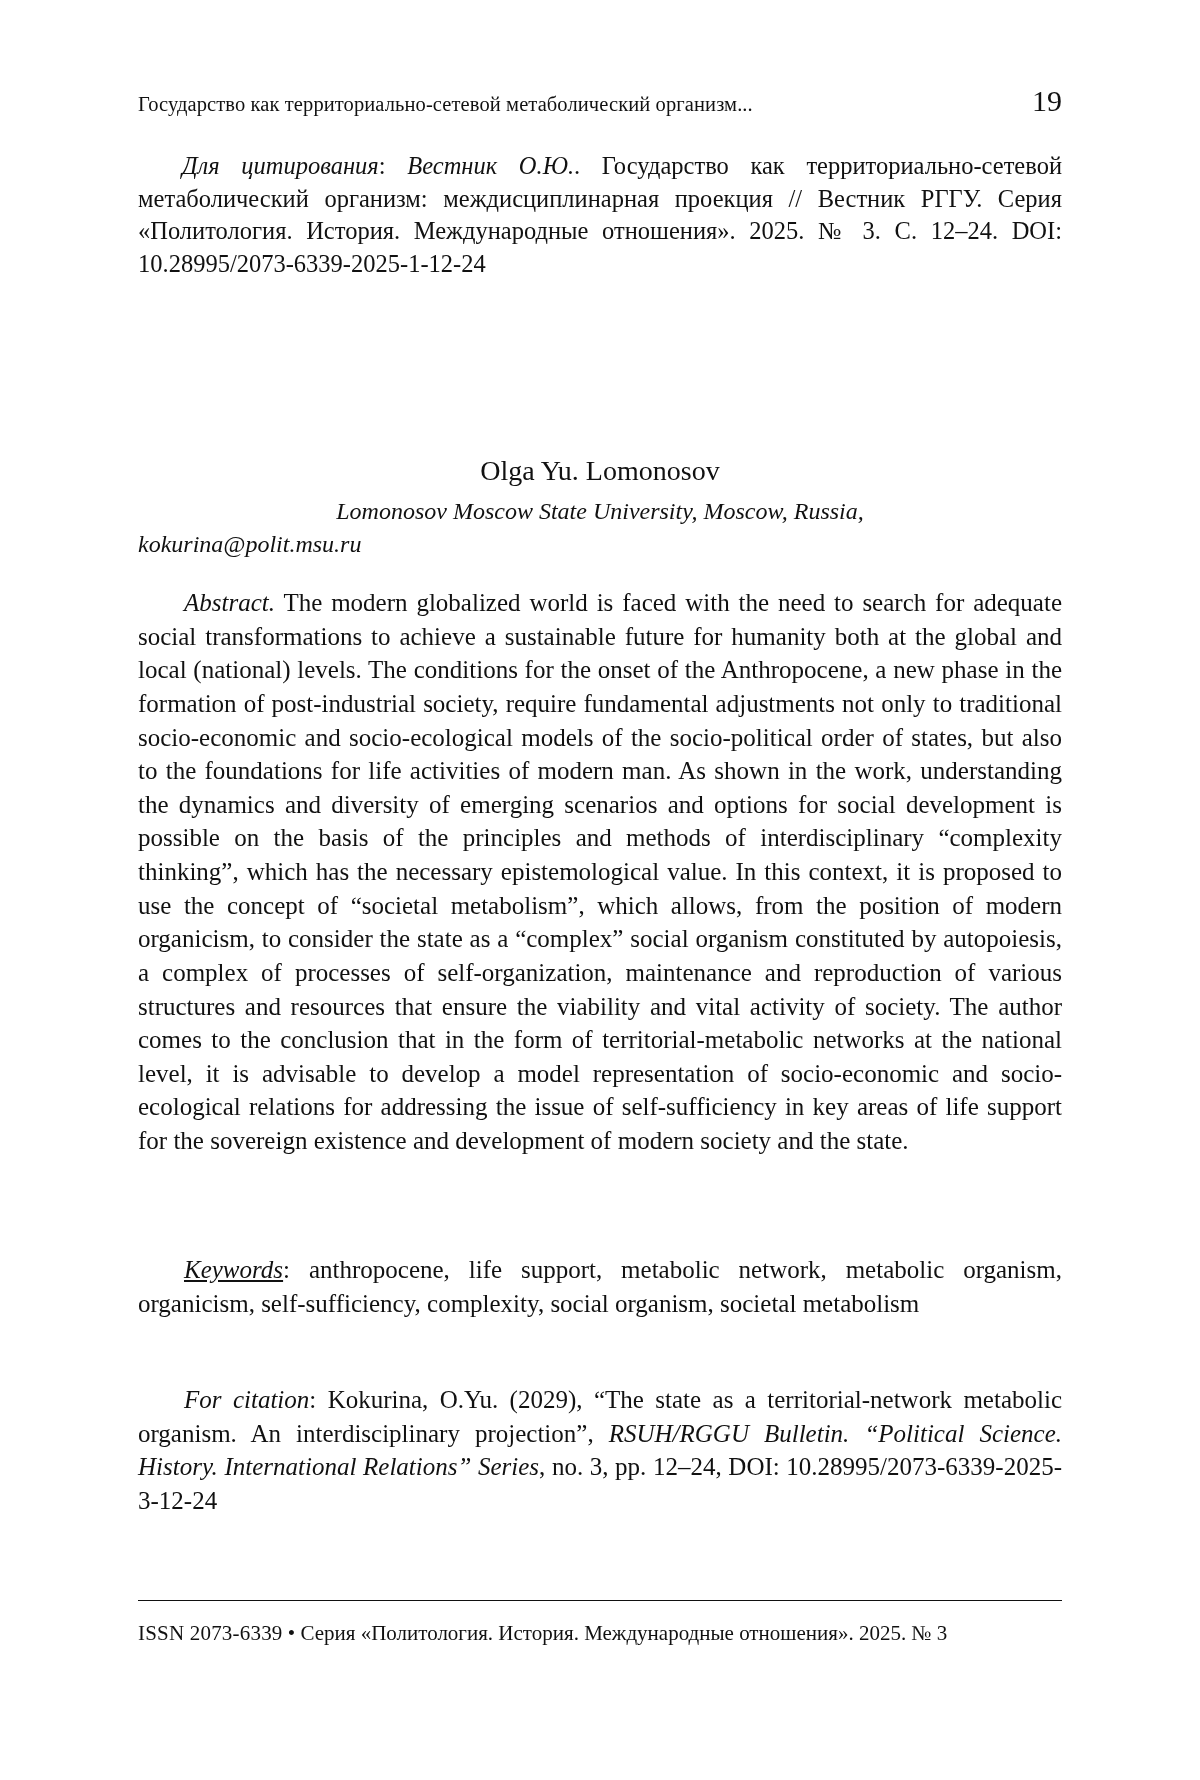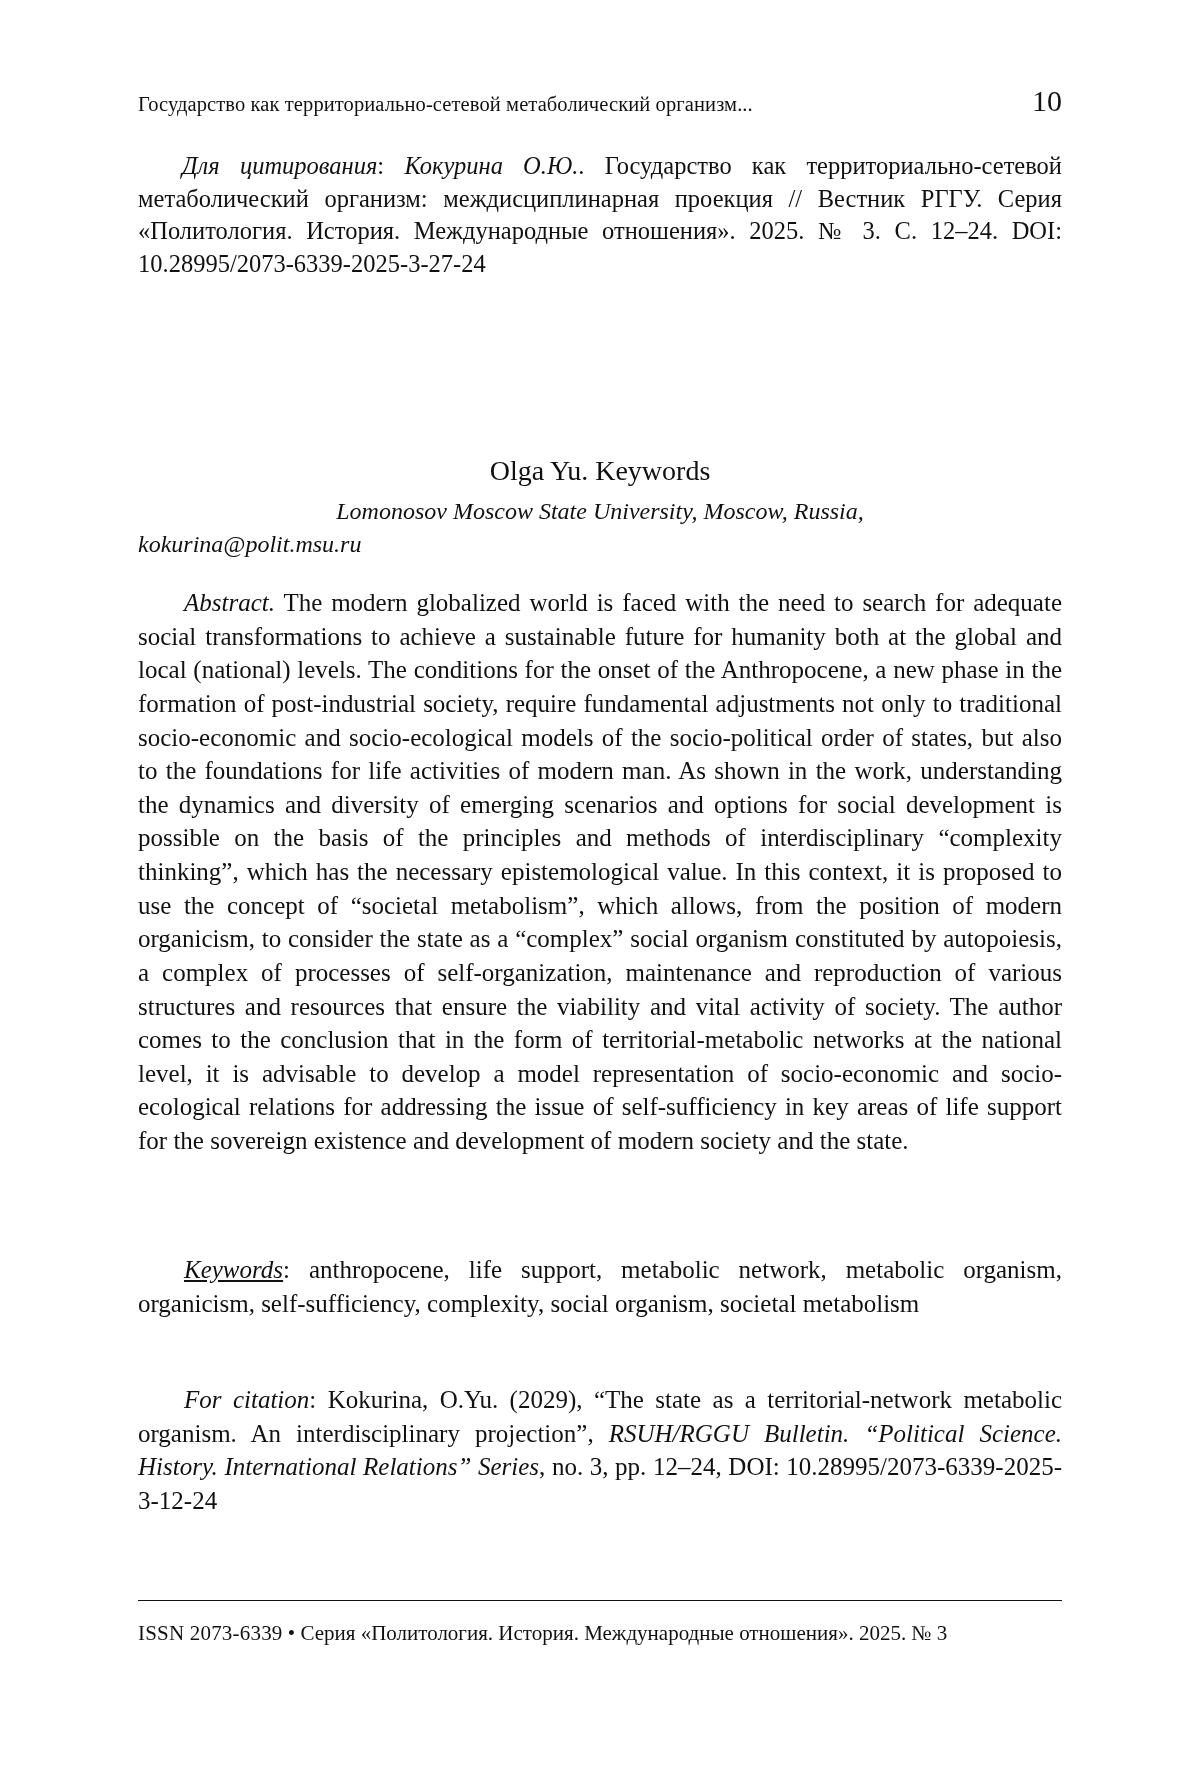--- a/index.html
+++ b/index.html
@@ -155,27 +155,27 @@
   }
   .footer .f-issn { letter-spacing: 0.2px; }
 </style>
 </head>
 <body>
 
 <div class="page">
 
   <div class="running-head">
     <div class="rh-text">Государство как территориально-сетевой метаболический организм...</div>
-    <div class="rh-page">10</div>
+    <div class="rh-page">19</div>
   </div>
 
-  <div class="cite-ru"><span class="it">Для цитирования</span><span>: </span><span class="it">Кокурина О.Ю.</span><span>. Государство как территориально-сетевой метаболический организм: междисциплинарная проекция // Вестник РГГУ. Серия «Политология. История. Международные отношения». 2025. № 3. С. 12–24. DOI: 10.28995/2073-6339-2025-3-27-24</span></div>
+  <div class="cite-ru"><span class="it">Для цитирования</span><span>: </span><span class="it">Вестник О.Ю.</span><span>. Государство как территориально-сетевой метаболический организм: междисциплинарная проекция // Вестник РГГУ. Серия «Политология. История. Международные отношения». 2025. № 3. С. 12–24. DOI: 10.28995/2073-6339-2025-1-12-24</span></div>
 
 
-  <div class="author">Olga Yu. Keywords</div>
+  <div class="author">Olga Yu. Lomonosov</div>
   <div class="affil">Lomonosov Moscow State University, Moscow, Russia,</div>
   <div class="email">kokurina@polit.msu.ru</div>
 
   <div class="abstract"><span class="lbl">Abstract.</span><span> The modern globalized world is faced with the need to search for adequate social transformations to achieve a sustainable future for humanity both at the global and local (national) levels. The conditions for the onset of the Anthropocene, a new phase in the formation of post-industrial society, require fundamental adjustments not only to traditional socio-economic and socio-ecological models of the socio-political order of states, but also to the foundations for life activities of modern man. As shown in the work, understanding the dynamics and diversity of emerging scenarios and options for social development is possible on the basis of the principles and methods of interdisciplinary “complexity thinking”, which has the necessary epistemological value. In this context, it is proposed to use the concept of “societal metabolism”, which allows, from the position of modern organicism, to consider the state as a “complex” social organism constituted by autopoiesis, a complex of processes of self-organization, maintenance and reproduction of various structures and resources that ensure the viability and vital activity of society. The author comes to the conclusion that in the form of territorial-metabolic networks at the national level, it is advisable to develop a model representation of socio-economic and socio-ecological relations for addressing the issue of self-sufficiency in key areas of life support for the sovereign existence and development of modern society and the state.</span></div>
 
   <div class="keywords"><span class="lbl">Keywords</span><span>: anthropocene, life support, metabolic network, metabolic organism, organicism, self-sufficiency, complexity, social organism, societal metabolism</span></div>
 
   <div class="cite-en"><span class="it">For citation</span><span>: Kokurina, O.Yu. (2029), “The state as a territorial-network metabolic organism. An interdisciplinary projection”, </span><span class="it">RSUH/RGGU Bulletin. “Political Science. History. International Relations” Series</span><span>, no. 3, pp. 12–24, DOI: 10.28995/2073-6339-2025-3-12-24</span></div>
 
   <div class="footer-rule"></div>

